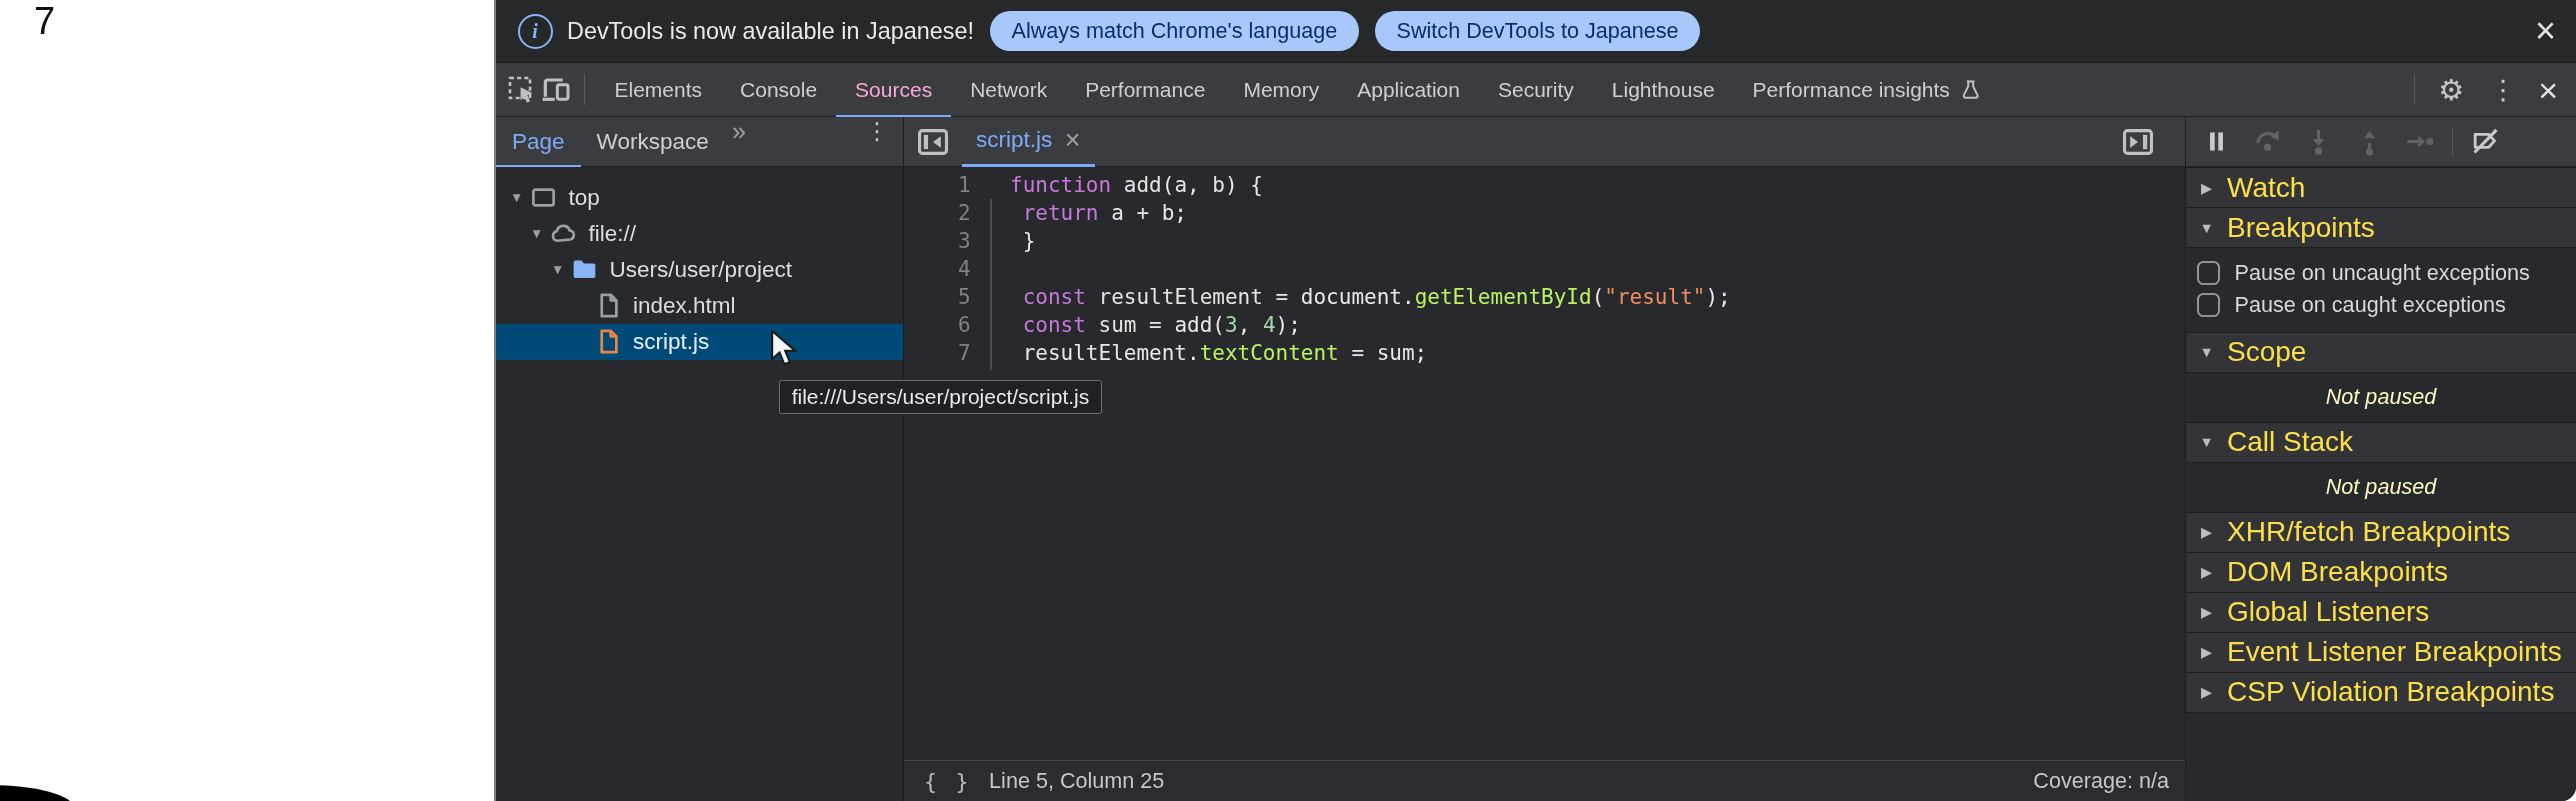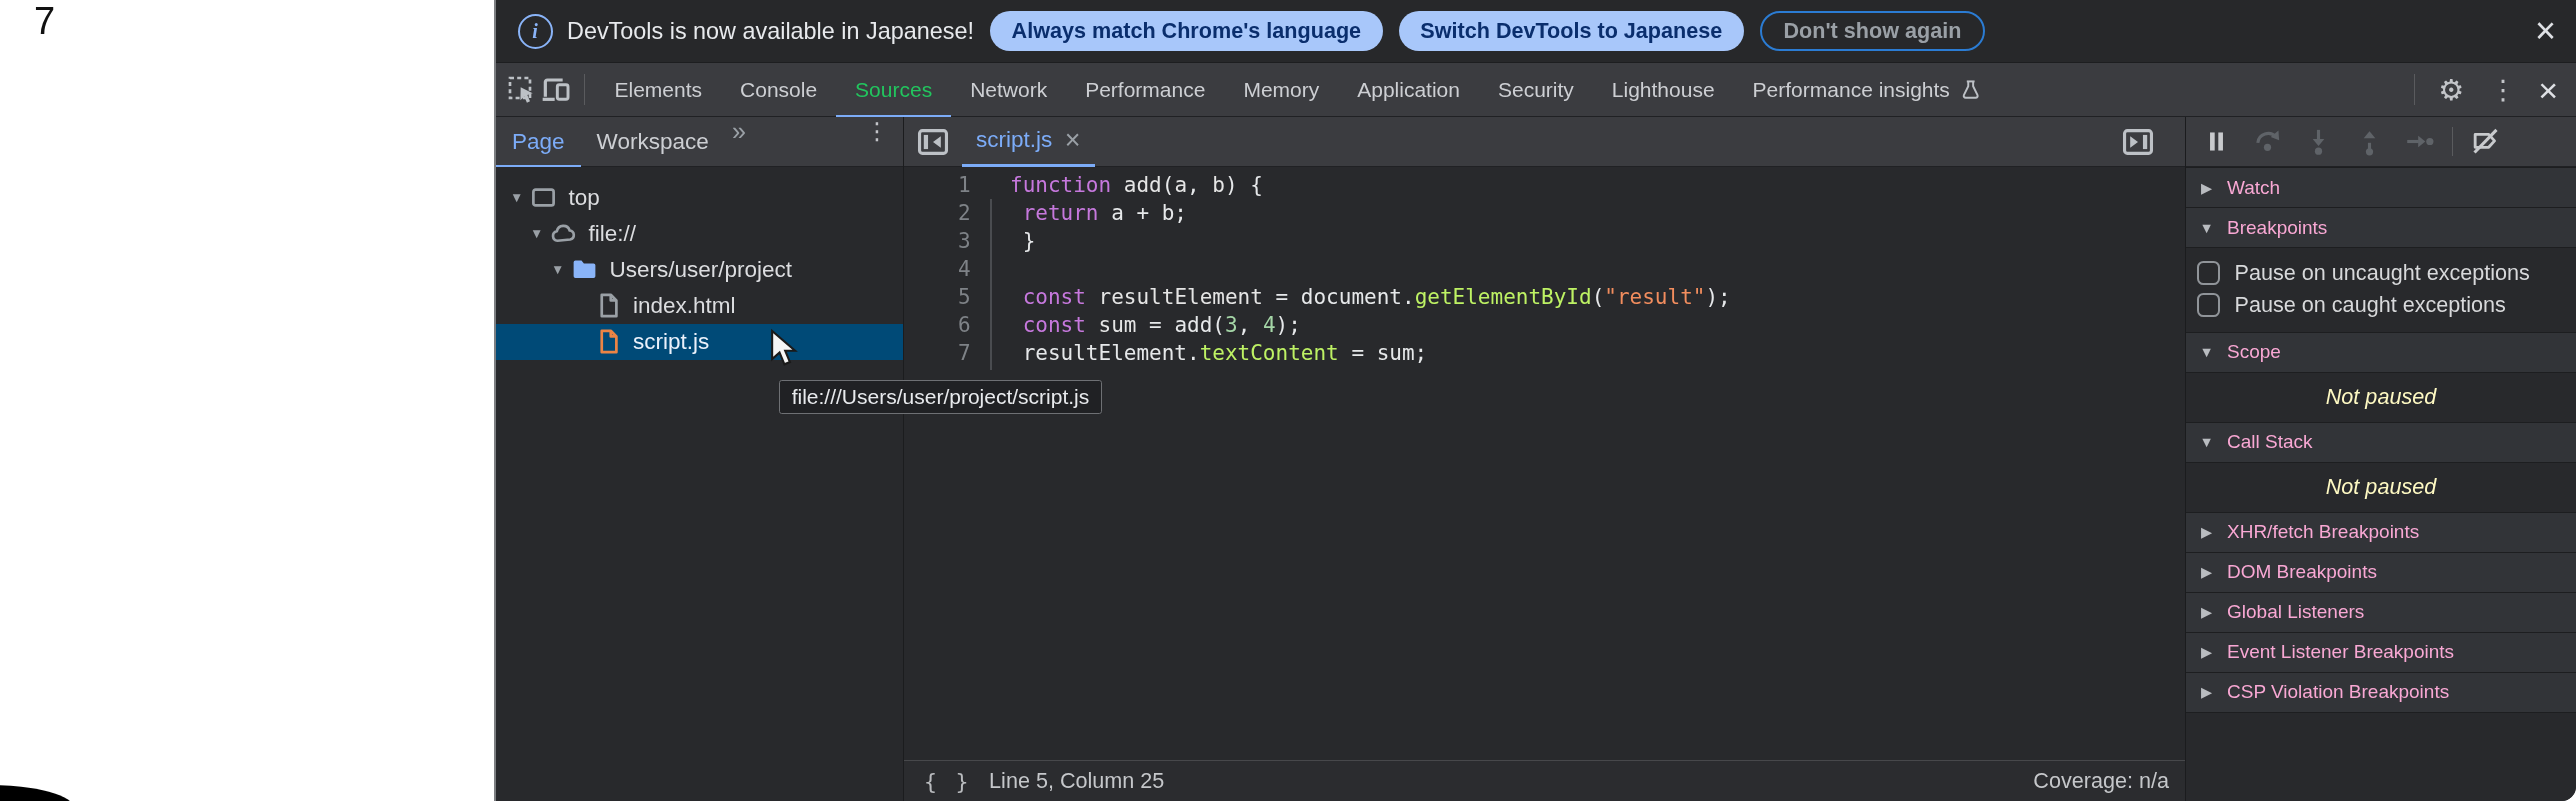--- a/index.html
+++ b/index.html
@@ -19,31 +19,31 @@
     display:flex;flex-direction:column;
   }
 
   
   .banner{height:63px;flex:0 0 63px;background:#27282a;display:flex;align-items:center;border-bottom:0.9px solid #1d1e20;box-sizing:border-box;}
   .info-icon{width:31px;height:31px;border:2.7px solid #8ab4f8;border-radius:50%;margin-left:21.6px;
     display:flex;align-items:center;justify-content:center;color:#8ab4f8;
     font-family:"Liberation Serif",serif;font-style:italic;font-weight:bold;font-size:20px;flex:0 0 auto;}
   .banner-text{color:#e8eaed;font-size:23.4px;margin-left:14.4px;}
   .pill{height:40px;border-radius:20px;display:flex;align-items:center;padding:0 21.6px;
-    font-size:21.6px;font-weight:700;margin-left:16px;cursor:default;box-sizing:border-box;}
+    font-size:21.6px;font-weight:400;margin-left:16px;cursor:default;box-sizing:border-box;}
   .pill.filled{background:#a8c7fa;color:#0a2e6d;}
   .pill.outline{background:transparent;border:2.3px solid #2b7cd3;color:#9aa0a6;}
   .banner-close{margin-left:auto;margin-right:20px;color:#dfe1e5;font-size:36px;line-height:36px;}
 
   
   .tabbar{height:54px;flex:0 0 54px;background:#3b3c40;display:flex;align-items:center;border-bottom:0.9px solid #202124;box-sizing:border-box;}
   .tb-icon{width:34px;height:34px;display:flex;align-items:center;justify-content:center;flex:0 0 auto;}
   .tb-sep{width:0.9px;height:31px;background:#5a5b5e;margin:0 10.8px;flex:0 0 auto;}
   .tab{height:54px;display:flex;align-items:center;padding:0 19px;font-size:21px;color:#cdcfd3;box-sizing:border-box;white-space:nowrap;}
-  .tab.active{color:#22c55e;border-bottom:2.7px solid #7cacf8;padding-top:2.7px;}
+  .tab.active{color:#f9a8d4;border-bottom:2.7px solid #7cacf8;padding-top:2.7px;}
   .tab .flask{margin-left:9px;display:flex;align-items:center;}
   .tabbar-right{margin-left:auto;display:flex;align-items:center;}
   .gear{font-size:29px;color:#c3c5c9;margin:0 12.6px;}
   .kebab{font-size:27px;color:#c3c5c9;margin:0 12.6px;letter-spacing:0;}
   .tb-close{font-size:34px;color:#dfe1e5;margin:0 18px 0 9px;line-height:34px;}
 
   
   .content{flex:1;display:flex;min-height:0;}
 
   
@@ -82,21 +82,21 @@
   .coverage{margin-left:auto;margin-right:16px;}
 
   
   .sidebar{width:390px;flex:0 0 390px;display:flex;flex-direction:column;background:#28292c;}
   .debug-toolbar{height:50px;flex:0 0 50px;background:#3b3c40;border-bottom:0.9px solid #202124;display:flex;align-items:center;box-sizing:border-box;padding-left:5.4px;}
   .dbg-btn{width:40px;height:40px;display:flex;align-items:center;justify-content:center;margin:0 5.4px;flex:0 0 auto;}
   .dbg-sep{width:0.9px;height:29px;background:#5a5b5e;margin:0 7.2px;}
   .sb-header{height:40px;flex:0 0 40px;background:#323438;display:flex;align-items:center;border-top:0.9px solid #1d1e20;box-sizing:border-box;}
   .sb-header:first-of-type{border-top:none;}
   .sb-arrow{width:41px;text-align:center;font-size:14.4px;color:#b9bcc0;flex:0 0 41px;}
-  .sb-label{font-size:19px;color:#f9a8d4;}
+  .sb-label{font-size:28px;color:#fde047;}
   .sb-status{height:50px;flex:0 0 50px;background:#28292c;display:flex;align-items:center;justify-content:center;border-top:0.9px solid #1d1e20;box-sizing:border-box;
     font-style:italic;font-size:21.6px;color:#fef9c3;}
   .sb-checkboxes{background:#28292c;border-top:0.9px solid #1d1e20;padding:9px 0 10.8px 10.8px;flex:0 0 auto;}
   .cb-row{height:32px;display:flex;align-items:center;}
   .cb-box{width:23.4px;height:23.4px;border:2.3px solid #909499;border-radius:6.3px;background:transparent;margin-right:14.4px;flex:0 0 auto;box-sizing:border-box;}
   .cb-label{font-size:21.6px;color:#d8d9db;}
   .sb-bottom-line{border-top:0.9px solid #1d1e20;flex:1;}
 
   
   .tooltip{position:absolute;left:283px;top:380px;height:34px;display:flex;align-items:center;
@@ -110,21 +110,20 @@
 <div class="page-num">7</div>
 <div class="corner-wedge"></div>
 
 <div class="devtools">
 
   <div class="banner">
     <div class="info-icon">i</div>
     <div class="banner-text">DevTools is now available in Japanese!</div>
     <div class="pill filled">Always match Chrome's language</div>
     <div class="pill filled">Switch DevTools to Japanese</div>
-    <div class="pill outline">Don't show again</div>
     <div class="banner-close">×</div>
   </div>
 
   <div class="tabbar">
     <div class="tb-icon" style="margin-left:9px;">
       <svg width="32" height="32" viewBox="0 0 24 24">
         <rect x="3" y="3" width="15" height="15" fill="none" stroke="#bdc1c6" stroke-width="2" stroke-dasharray="3 2.4"></rect>
         <polygon points="11,10 20,14.5 16,15.8 18,20.5 15.7,21.5 13.7,16.8 10.8,19.6" fill="#bdc1c6"></polygon>
       </svg>
     </div>

